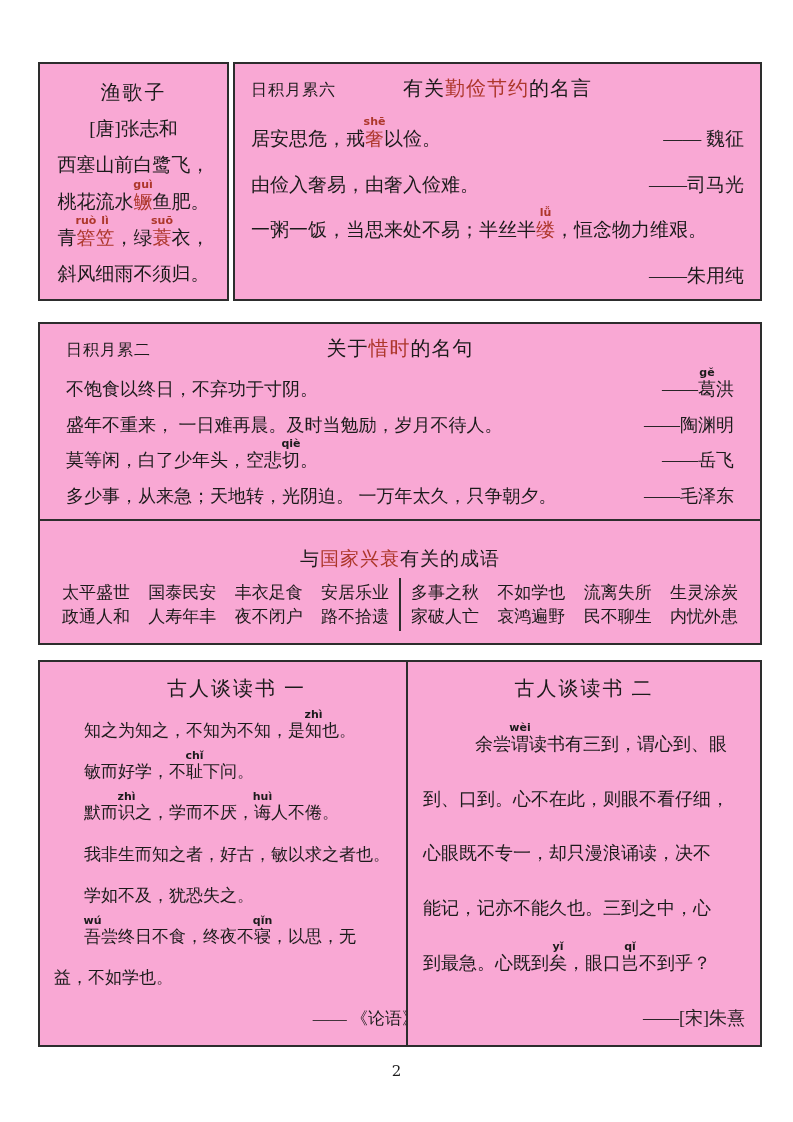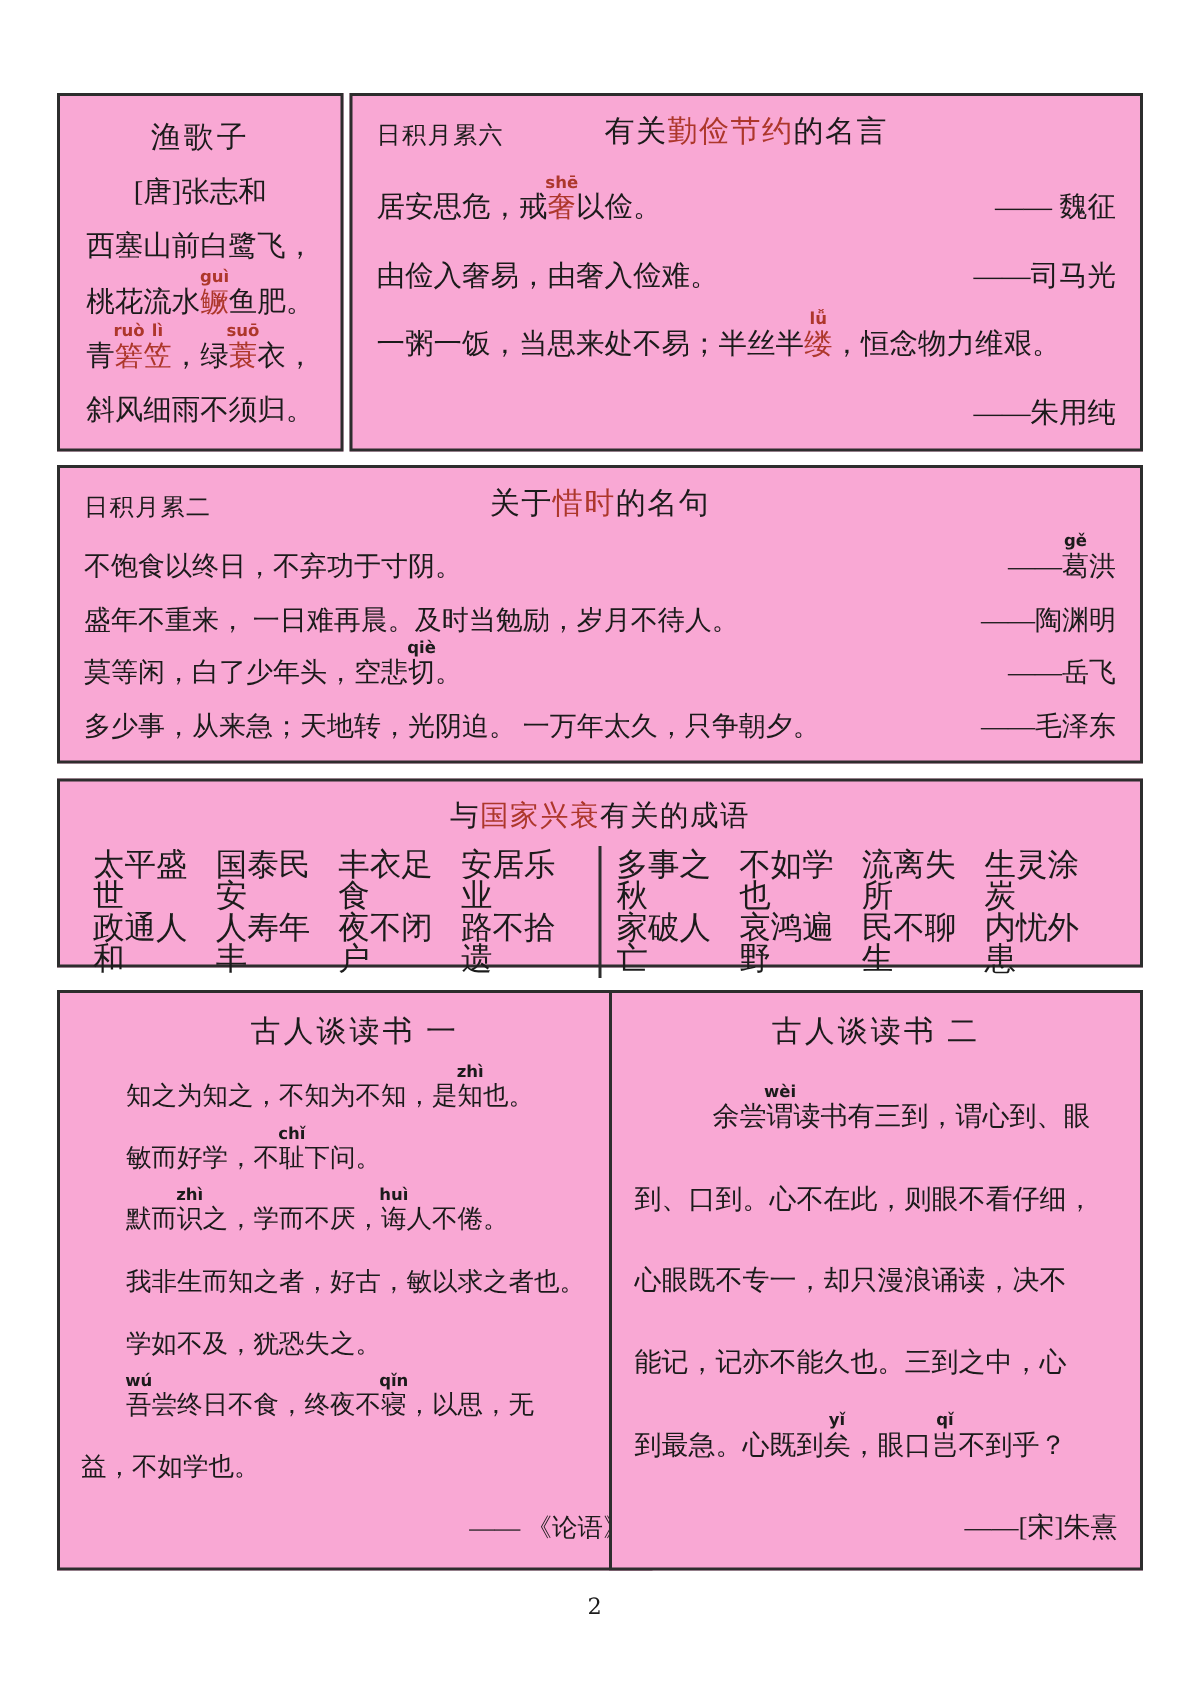--- a/index.html
+++ b/index.html
@@ -22,36 +22,36 @@
     left:38px; top:62px; width:191px; height:239px;
     display:flex; flex-direction:column; justify-content:space-between;
     align-items:center; padding:18px 8px 16px; text-align:center; font-size:19px;
   }
   #poem-box .pline { line-height:1; }
   #poem-box .pttl { font-size:20px; letter-spacing:2px; }
 
   
   .qbox { display:flex; flex-direction:column; justify-content:space-between; }
   #thrift-box { left:233px; top:62px; width:529px; height:239px; padding:12px 16px 14px; }
-  #time-box   { left:38px;  top:310px; width:724px; height:199px; padding:12px 16px 14px; }
+  #time-box   { left:38px;  top:322px; width:724px; height:199px; padding:12px 26px 14px; }
   .hdr { position:relative; height:26px; }
   .hlabel { position:absolute; left:0; top:4px; font-size:16px; letter-spacing:1px; }
   .httl { text-align:center; font-size:20px; letter-spacing:1px; line-height:1.2; }
   .qrow { display:flex; justify-content:space-between; align-items:baseline; font-size:19px; line-height:1; }
   #time-box .qrow { font-size:18px; }
   .qa { white-space:nowrap; }
 
   
-  #idioms-box { left:38px; top:519px; width:724px; height:126px; padding:14px 12px 12px;
+  #idioms-box { left:38px; top:519px; width:724px; height:126px; padding:28px 12px 12px;
     display:flex; flex-direction:column; }
   .ittl { text-align:center; font-size:19px; letter-spacing:1px; line-height:1; }
   .icols { flex:1; display:flex; margin-top:10px; }
   .icol { flex:1; display:flex; flex-direction:column; justify-content:space-around; padding:2px 10px; }
   .icol.leftcol { border-right:2px solid var(--line); }
-  .irow { display:flex; justify-content:space-between; font-size:21px; line-height:1; }
+  .irow { display:flex; justify-content:space-between; font-size:17px; line-height:1; }
 
   
   .rbox { display:flex; flex-direction:column; justify-content:space-between; }
   #reading1-box { left:38px;  top:660px; width:397px; height:387px; padding:16px 14px 18px; font-size:17px; }
   #reading2-box { left:406px; top:660px; width:356px; height:387px; padding:16px 15px 18px; font-size:18px; }
   .rttl { text-align:center; font-size:20px; letter-spacing:2px; line-height:1; }
   .rline { line-height:1; }
   #reading1-box .indent { padding-left:30px; }
   #reading2-box .indent { padding-left:52px; }
   .rattr { text-align:right; line-height:1; }

